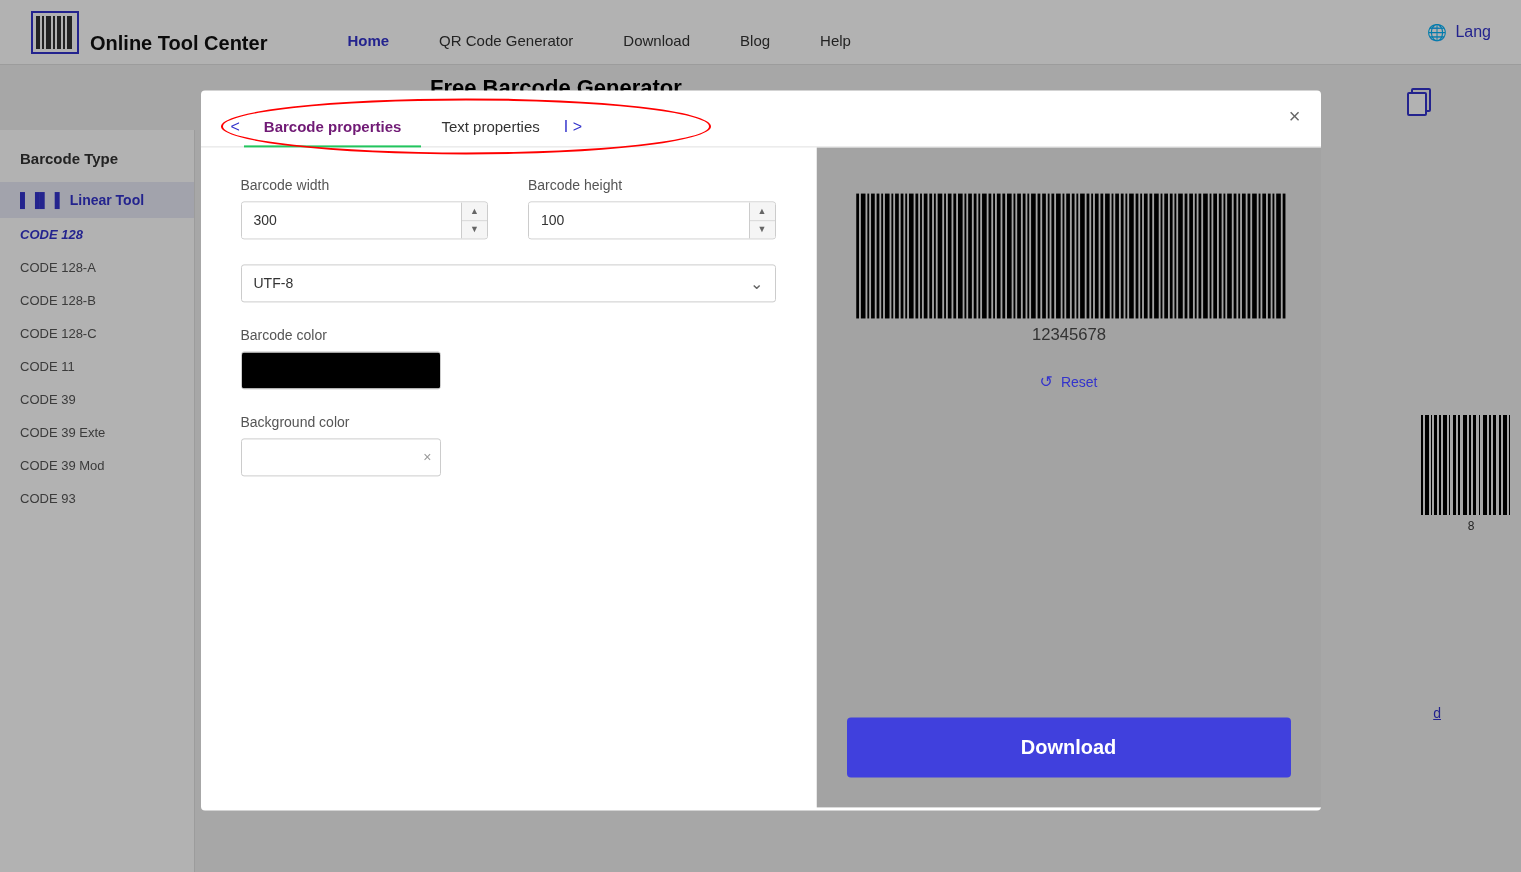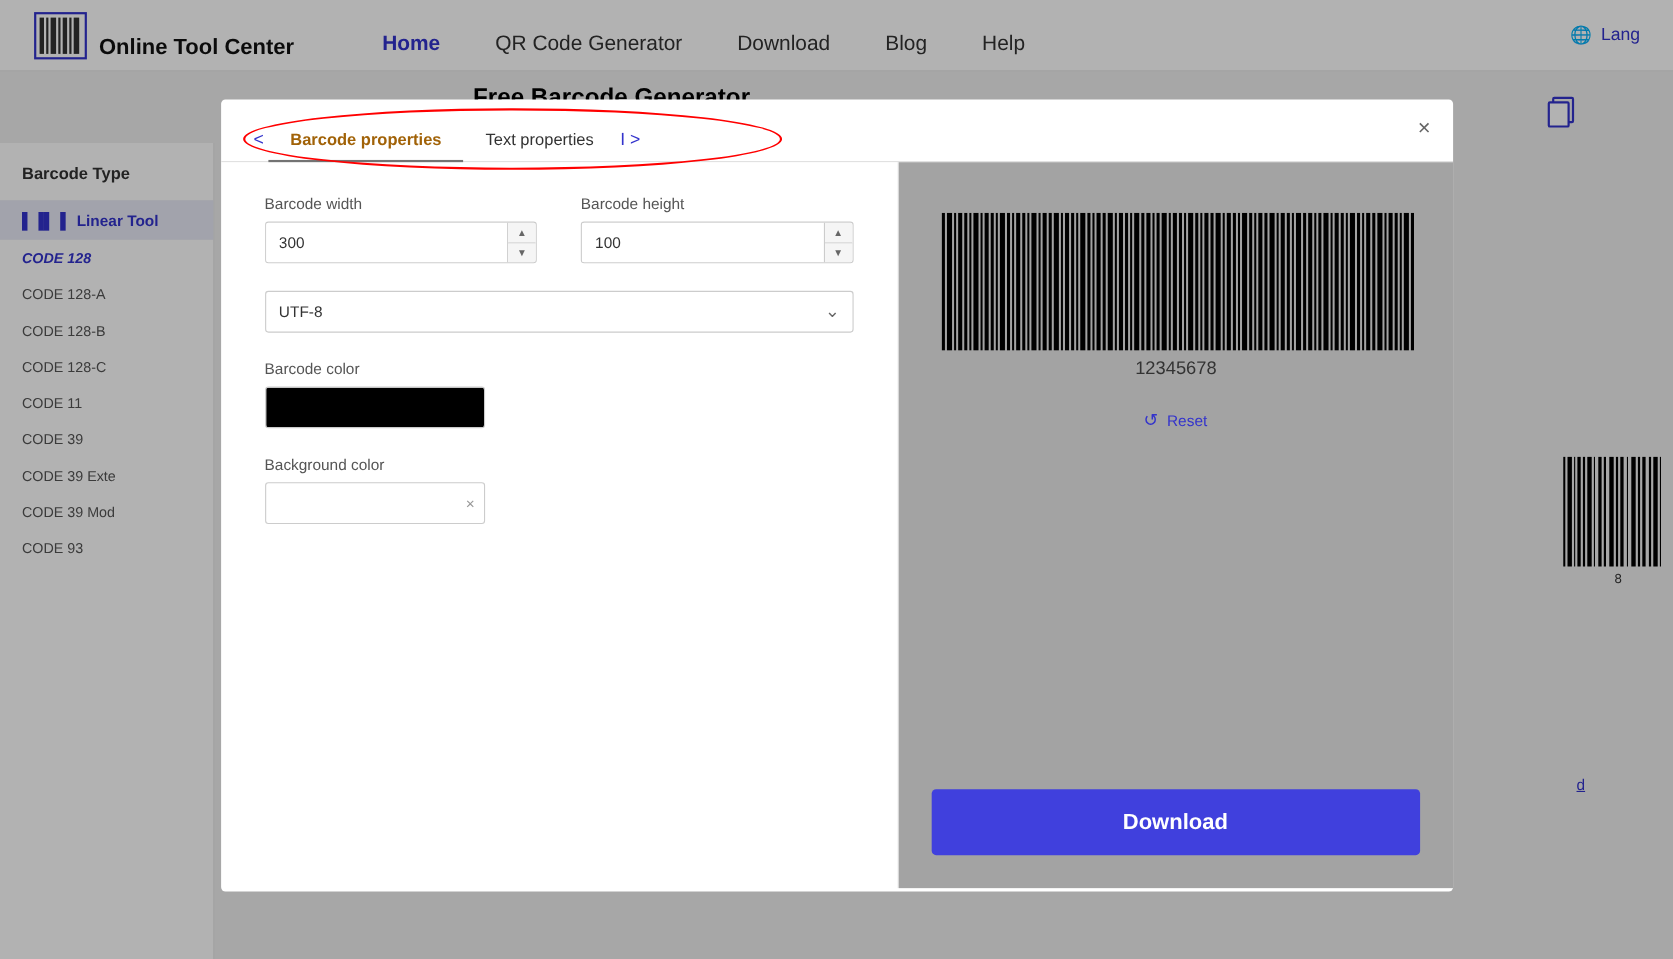--- a/index.html
+++ b/index.html
@@ -47,21 +47,21 @@
       font-weight: bold;
       color: #111;
     }
     .nav-links {
       display: flex;
       align-items: center;
       gap: 50px;
       flex: 1;
     }
     .nav-link {
-      font-size: 19px;
+      font-size: 15px;
       color: #333;
       cursor: pointer;
       text-decoration: none;
       margin-top: 16px;
     }
     .nav-link.active {
       color: #3333cc;
       font-weight: bold;
     }
     .nav-right {
@@ -218,23 +218,23 @@
     }
     .modal-tab {
       padding: 10px 20px;
       font-size: 15px;
       cursor: pointer;
       color: #333;
       border-bottom: 2px solid transparent;
       margin-bottom: -1px;
     }
     .modal-tab.active {
-      color: #a16207;
+      color: #701a75;
       font-weight: bold;
-      border-bottom: 2px solid #737373;
+      border-bottom: 2px solid #22c55e;
     }
     .tab-next-btn {
       color: #3333cc;
       font-size: 16px;
       cursor: pointer;
       margin-left: 4px;
     }
 
     
     .tab-oval {

